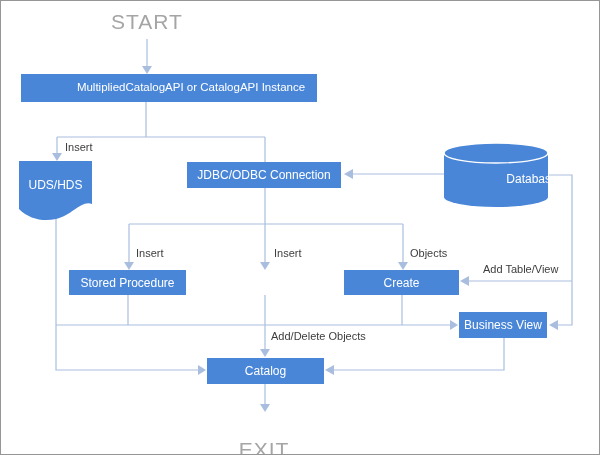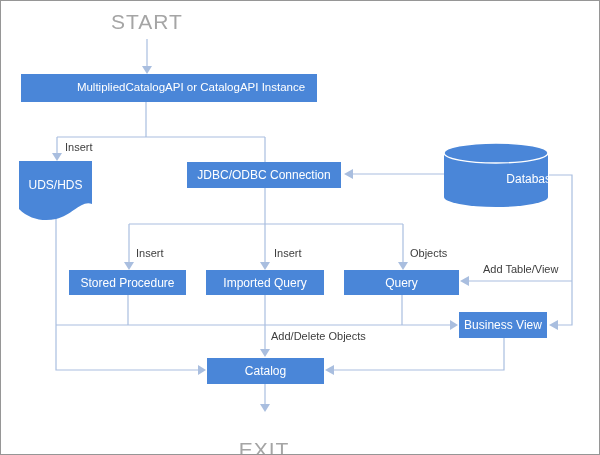--- a/index.html
+++ b/index.html
@@ -88,22 +88,21 @@
     <path class="shape" d="M443,152 v44 a52,10 0 0 0 104,0 v-44 a52,10 0 0 0 -104,0 z"></path>
     <ellipse cx="495" cy="152" rx="52" ry="10" fill="var(--node-fill)" stroke="#ffffff" stroke-width="1.4"></ellipse>
   </svg>
 
   <div class="terminal" style="left:100px;top:10px;width:92px;">START</div>
   <div class="terminal" style="left:217px;top:417px;width:92px;margin-top:21px;">EXIT</div>
 
   <div class="node node--wide" style="left:20px;top:73px;width:252px;height:28px;">MultipliedCatalogAPI or CatalogAPI Instance</div>
   <div class="node" style="left:186px;top:161px;width:154px;height:26px;">JDBC/ODBC Connection</div>
   <div class="node" style="left:68px;top:269px;width:117px;height:25px;">Stored Procedure</div>
-  <div class="node" style="left:205px;top:269px;width:118px;height:25px;">Imported Query</div>
-  <div class="node" style="left:343px;top:269px;width:115px;height:25px;">Query</div>
+  <div class="node" style="left:343px;top:269px;width:115px;height:25px;">Create</div>
   <div class="node" style="left:458px;top:311px;width:88px;height:26px;">Business View</div>
   <div class="node" style="left:206px;top:357px;width:117px;height:26px;">Catalog</div>
 
   <div class="node node--ghost" style="left:18px;top:162px;width:73px;height:44px;">UDS/HDS</div>
   <div class="node node--ghost" style="left:443px;top:163px;width:104px;height:30px;padding-left:36px;">Database</div>
 
   <div class="edge-label" style="left:64px;top:141px;">Insert</div>
   <div class="edge-label" style="left:135px;top:247px;">Insert</div>
   <div class="edge-label" style="left:273px;top:247px;">Insert</div>
   <div class="edge-label" style="left:409px;top:247px;">Objects</div>

